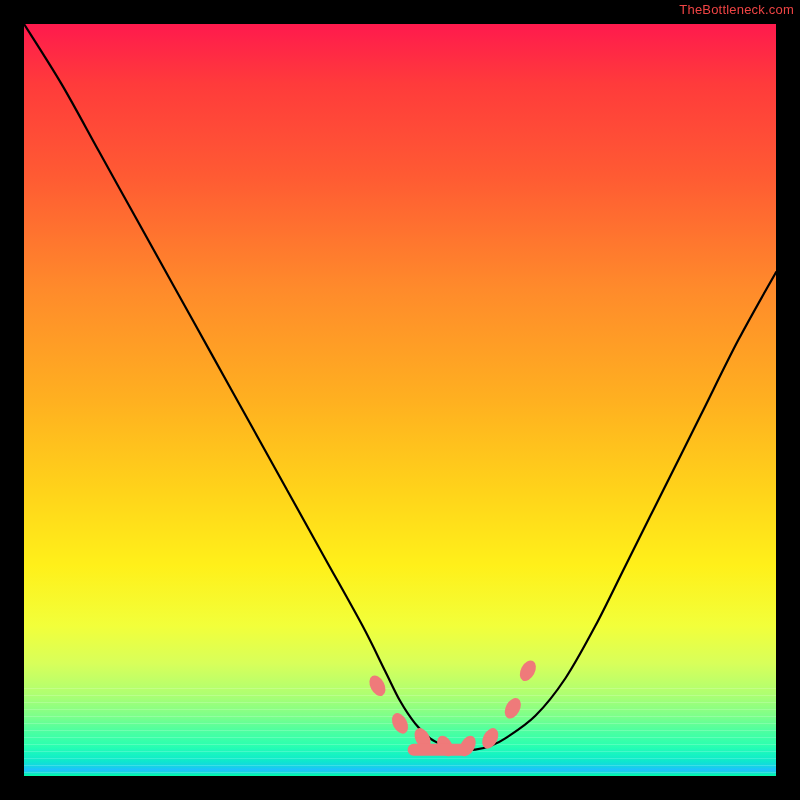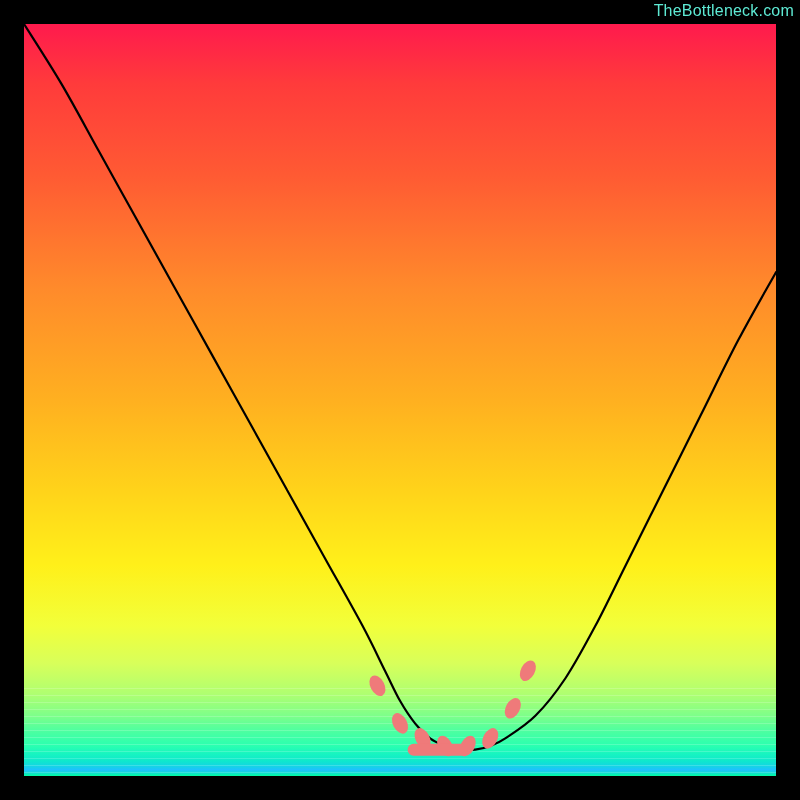--- a/index.html
+++ b/index.html
@@ -68,22 +68,22 @@
     left: 0;
     top: 0;
     width: 752px;
     height: 752px;
     pointer-events: none;
   }
   .watermark {
     position: absolute;
     top: 2px;
     right: 6px;
-    color: #5eead4;
-    font-size: 16px;
+    color: #ef4444;
+    font-size: 13px;
     letter-spacing: 0.2px;
     font-weight: 500;
     user-select: none;
   }
 </style>
 </head>
 <body>
 
 <div class="watermark">TheBottleneck.com</div>
 

